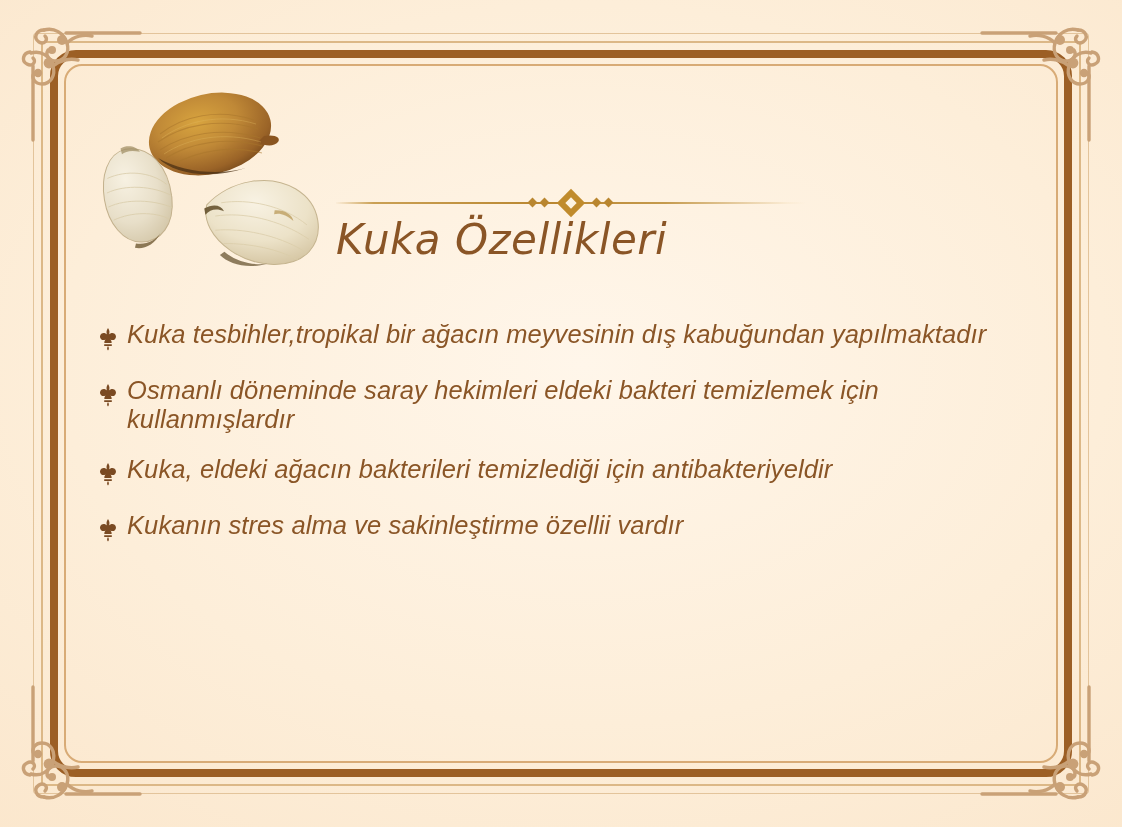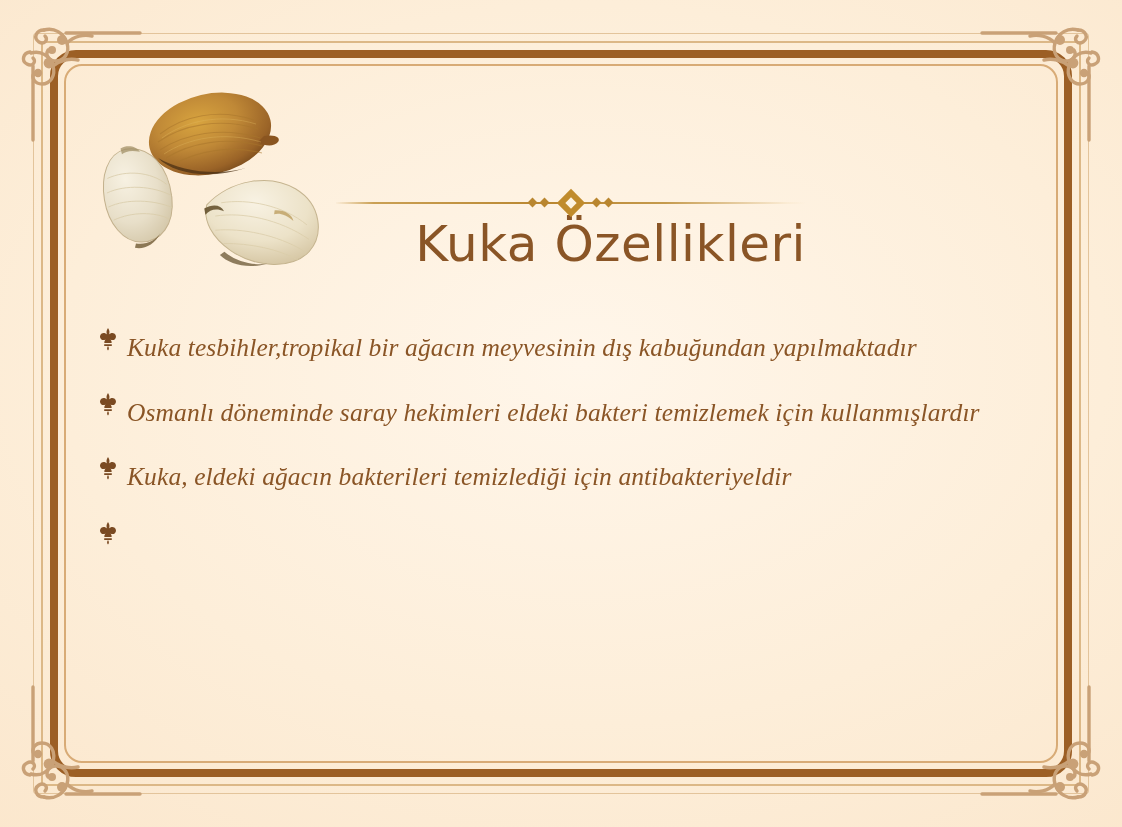--- a/index.html
+++ b/index.html
@@ -132,24 +132,25 @@
     content: "";
     position: absolute;
     left: 6px; top: 6px;
     width: 8px; height: 8px;
     background: #fdf3e2;
   }
 
   .title {
     margin: 0;
     padding-top: 2px;
-    text-align: right;
+    text-align: left;
     font-family: "DejaVu Sans", sans-serif;
+    font-style: italic;
     font-weight: 400;
-    font-size: 50px;
+    font-size: 42px;
     line-height: 1.05;
     color: #8a5526;
     letter-spacing: 0.5px;
   }
 
   
   .bullets {
     position: absolute;
     left: 97px;
     top: 320px;
@@ -162,28 +163,27 @@
   }
   .bullet-icon {
     flex: 0 0 auto;
     width: 30px;
     padding-top: 7px;
     color: #7a4a22;
     line-height: 1;
   }
   .bullet-text {
     flex: 1 1 auto;
-    font-family: Liberation Serif, serif;
+    font-family: Liberation Sans, sans-serif;
     font-style: italic;
     font-weight: 400;
     font-size: 25.5px;
     line-height: 1.12;
     color: #8a5526;
     letter-spacing: 0.1px;
-    margin-top: 14px;
   }
   .bullet-row.wide .bullet-text { max-width: 880px; }
   .bullet-row.narrow .bullet-text { max-width: 900px; }
 </style>
 </head>
 <body>
 
 <div class="slide">
 
   <div class="bg-tint"></div>
@@ -373,17 +373,18 @@
       </span>
       <span class="bullet-text">Kuka, eldeki ağacın bakterileri temizlediği için antibakteriyeldir</span>
     </div>
 
     <div class="bullet-row narrow">
       <span class="bullet-icon">
         <svg width="22" height="24" viewBox="0 0 22 24">
           <path fill="#7a4a22" d="M11,1 C12.6,3.2 12.9,5.6 11.9,7.6 C13.4,6.1 15.6,5.6 17.3,6.6 C19.3,7.8 19.6,10.6 17.9,12.2 C16.7,13.3 14.9,13.4 13.5,12.6 L13.5,12.6 C14.4,13.8 14.8,15 14.6,16 L7.4,16 C7.2,15 7.6,13.8 8.5,12.6 C7.1,13.4 5.3,13.3 4.1,12.2 C2.4,10.6 2.7,7.8 4.7,6.6 C6.4,5.6 8.6,6.1 10.1,7.6 C9.1,5.6 9.4,3.2 11,1 Z M7.2,17.3 L14.8,17.3 L14.8,19 L7.2,19 Z M11,19 C12.1,20.6 12.3,22.2 11,23.6 C9.7,22.2 9.9,20.6 11,19 Z"></path>
         </svg>
       </span>
+      <span class="bullet-text">Kukanın stres alma ve sakinleştirme özellii vardır</span>
     </div>
 
   </div>
 
 </div>
 
 </body></html>

